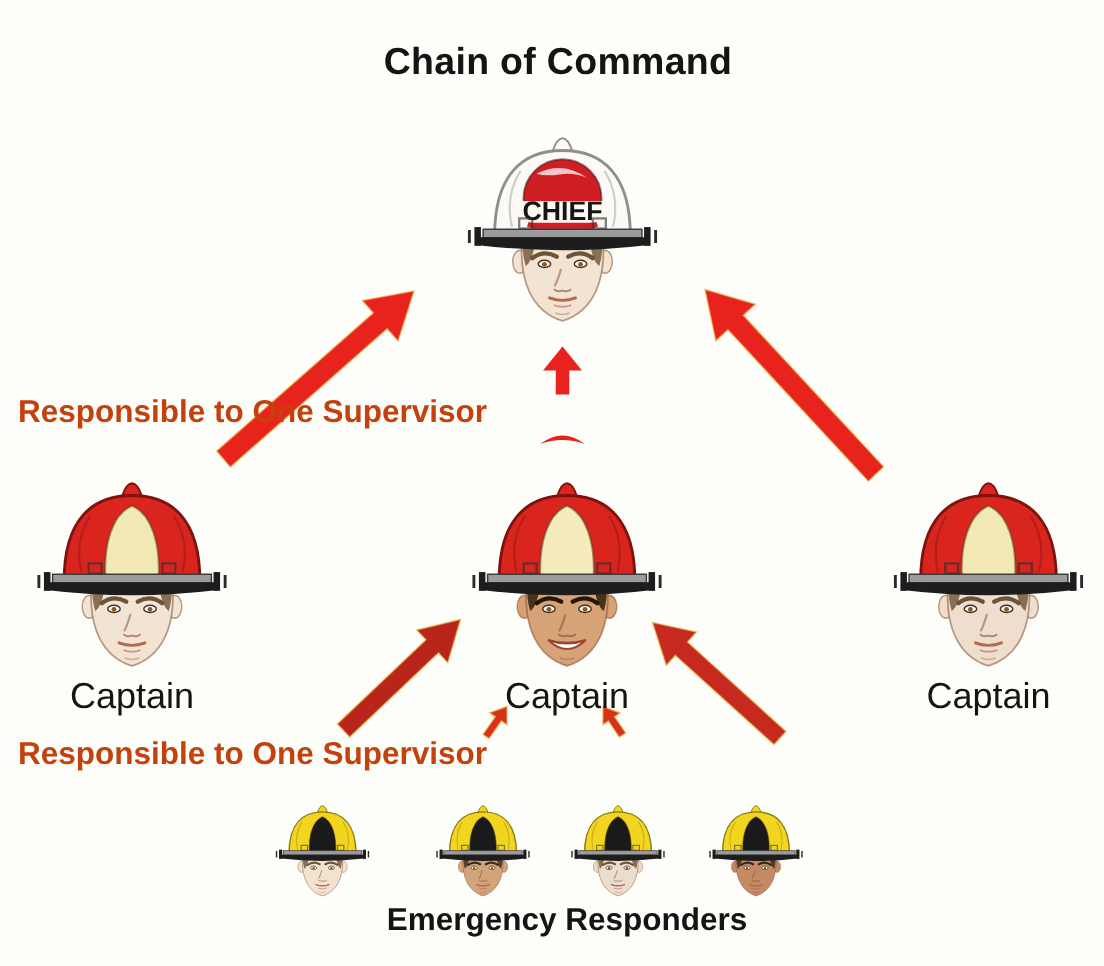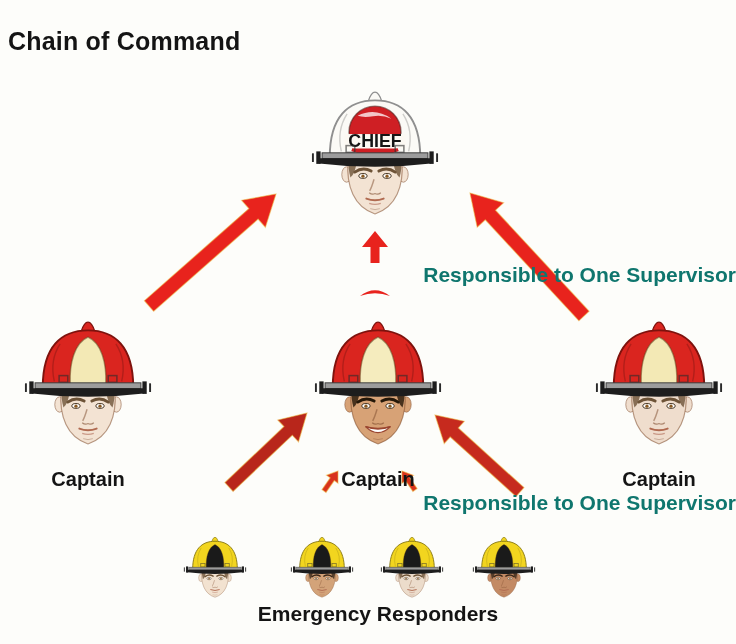--- a/index.html
+++ b/index.html
@@ -1,32 +1,32 @@
 <!DOCTYPE html>
 <html><head>
 <meta charset="utf-8">
 <style>
   html,body{margin:0;padding:0;background:#fff;}
   .canvas{
     position:relative;width:736px;height:644px;background:#fdfdfa;overflow:hidden;
     font-family:"Liberation Sans",sans-serif;color:#141414;
   }
   .title{
-    position:absolute;top:27px;left:8px;right:0;margin:0;
+    position:absolute;top:27px;left:8px;right:0;margin:0;text-align:center;
     font-size:25px;font-weight:700;letter-spacing:.2px;color:#141414;
   }
   .rule-text{
-    position:absolute;left:12px;right:0;text-align:right;
-    font-size:21px;font-weight:700;color:#0f766e;white-space:nowrap;
+    position:absolute;left:12px;right:0;text-align:left;
+    font-size:21px;font-weight:700;color:#c2410c;white-space:nowrap;
   }
   #rule1{top:263px}
   #rule2{top:491px}
   .cap-label{
-    position:absolute;top:468px;width:140px;text-align:center;
-    font-size:20px;font-weight:700;color:#141414;
+    position:absolute;top:451px;width:140px;text-align:center;
+    font-size:24px;font-weight:400;color:#141414;
   }
   #cap-label-left{left:18px}
   #cap-label-center{left:308px}
   #cap-label-right{left:589px}
   .resp-label{
     position:absolute;top:602px;left:20px;right:0;text-align:center;
     font-size:21px;font-weight:700;color:#141414;
   }
   .fig{position:absolute;}
   .fig svg{width:100%;height:100%;display:block;}

